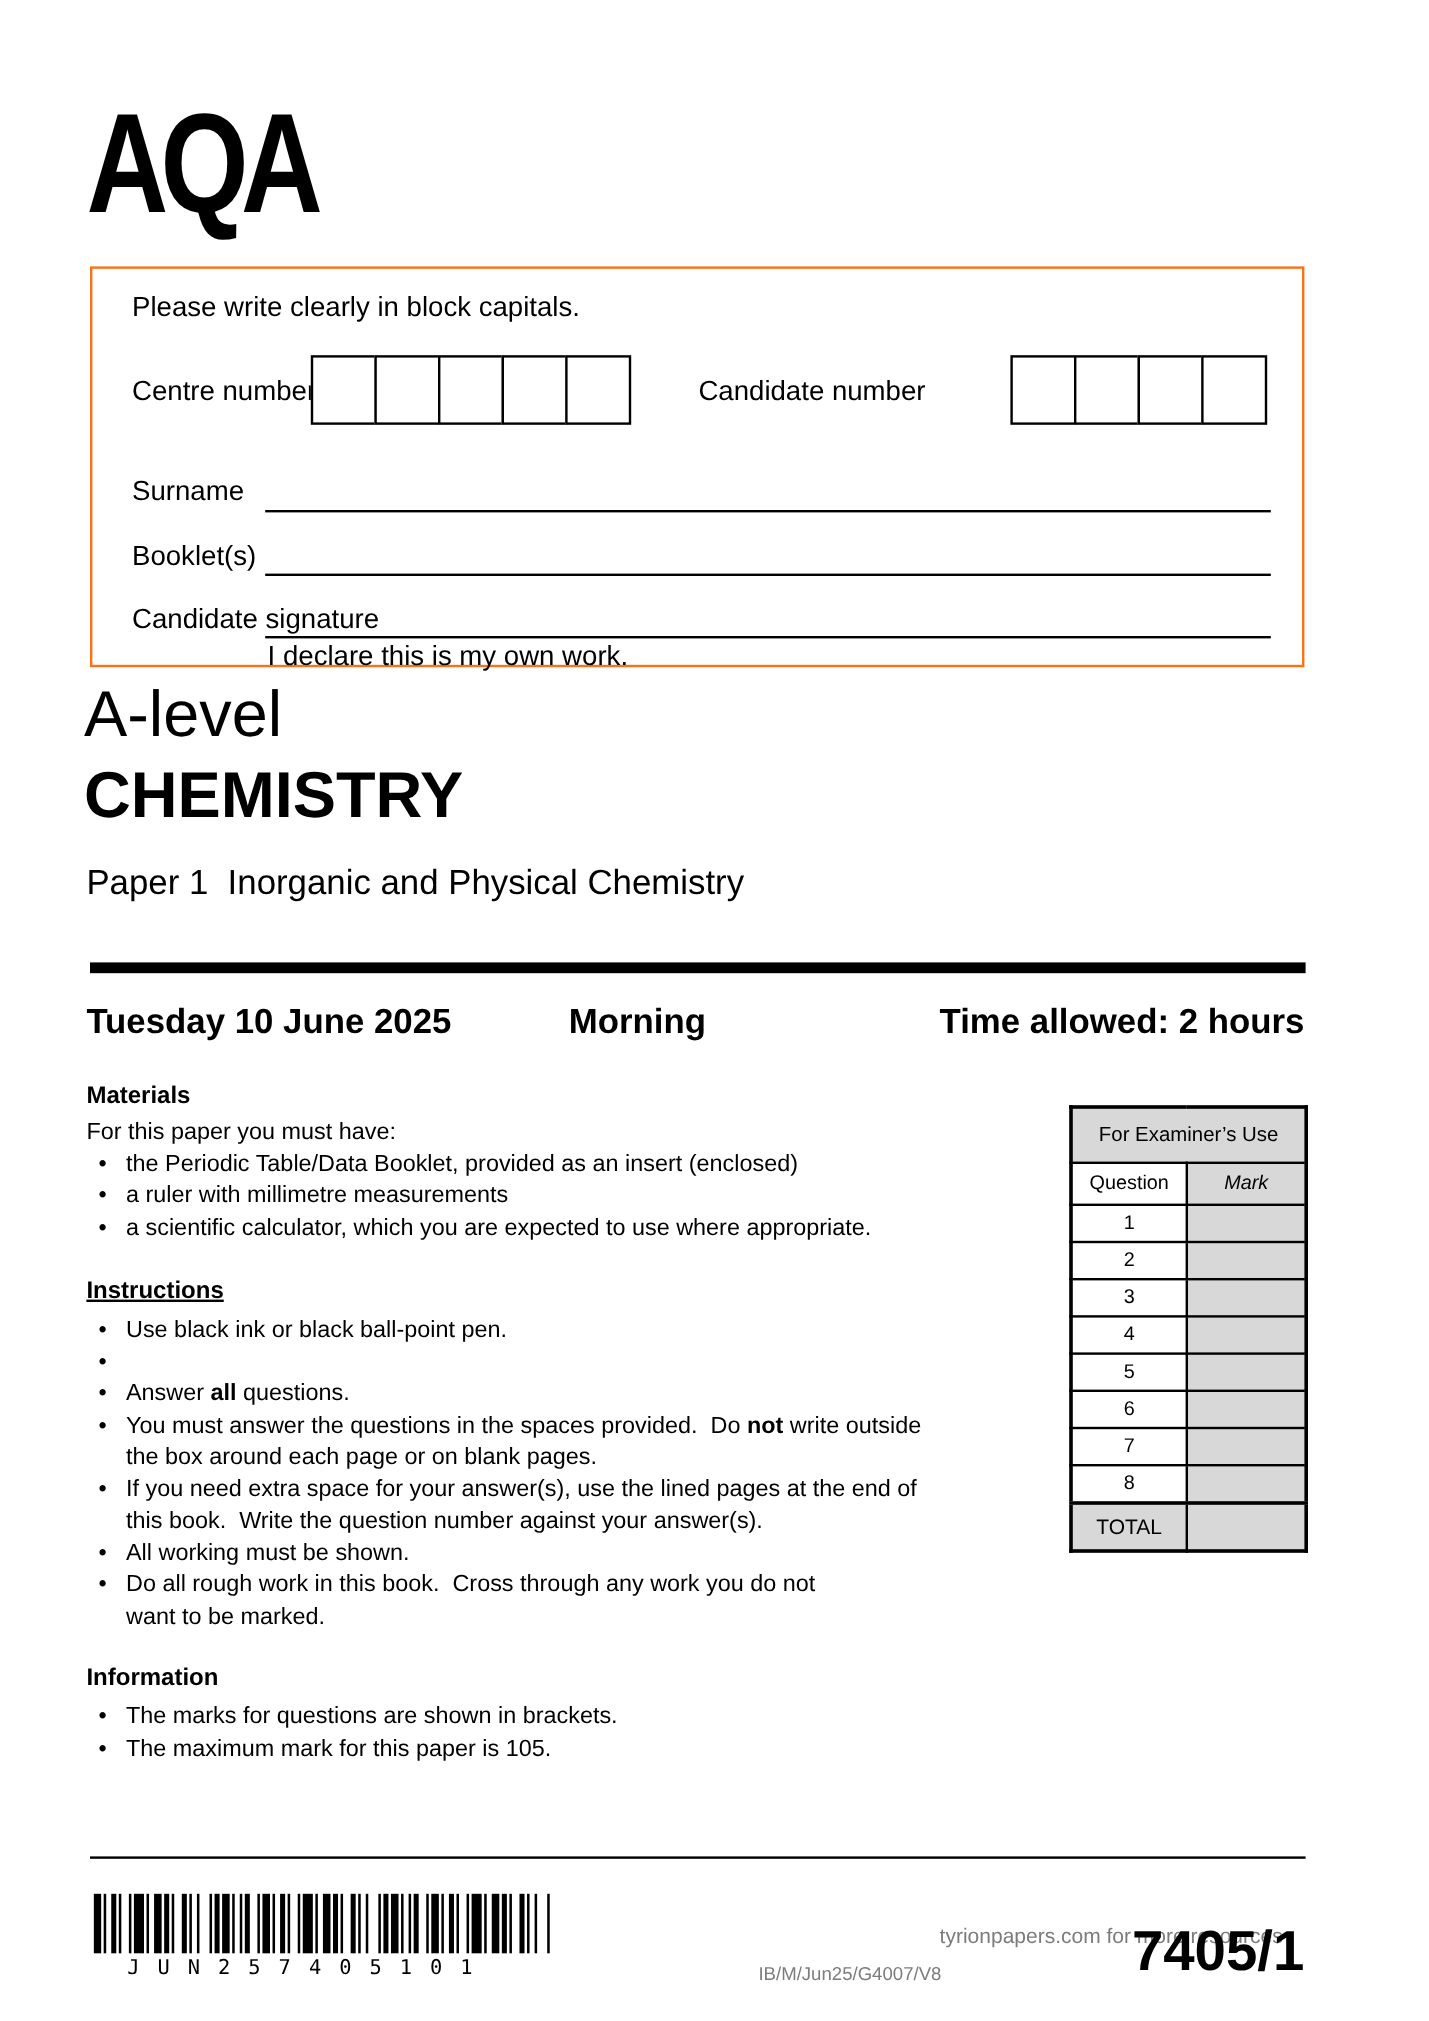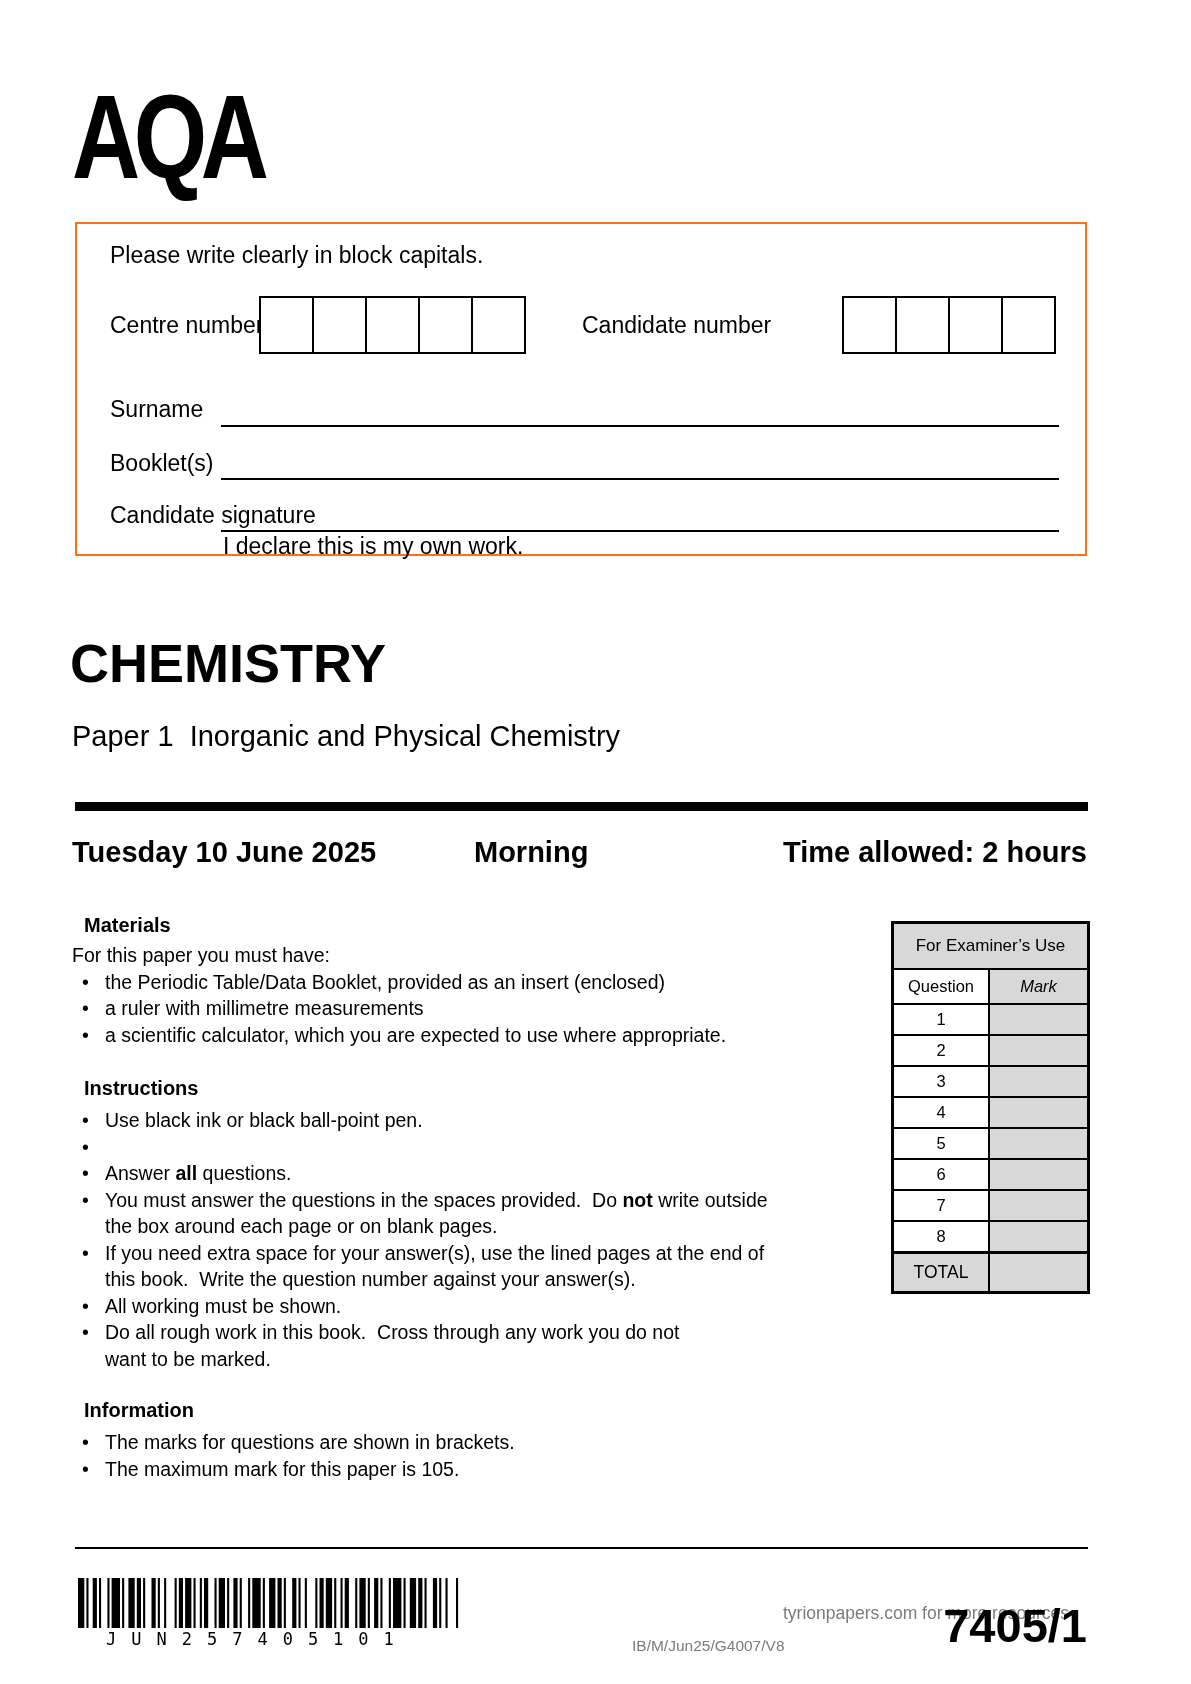--- a/index.html
+++ b/index.html
@@ -35,23 +35,23 @@
   .paper-title{position:absolute;left:72px;top:720px;font-size:29px;white-space:pre;}
 
   .rule{position:absolute;left:75px;top:802px;width:1013px;height:9px;background:#000;}
 
   
   .session span{position:absolute;top:836px;font-size:29px;font-weight:600;}
   .s-date{left:72px;} .s-morning{left:474px;} .s-time{right:104px;}
 
   
   .left-col{position:absolute;left:72px;top:900px;width:762px;font-size:19.5px;line-height:26.5px;}
-  .left-col h3{font-size:20px;font-weight:700;margin:12px;line-height:26px;}
+  .left-col h3{font-size:20px;font-weight:700;margin:0;line-height:26px;}
   #materials-h{margin-bottom:4px;}
-  #instructions-h{margin-top:27px;margin-bottom:6px;}
+  #instructions-h{margin-top:27px;margin-bottom:6px;text-decoration:underline;}
   #information-h{margin-top:25px;margin-bottom:6px;}
   .intro{margin:0;}
   .left-col ul{list-style:none;margin:0;padding:0;}
   .left-col li{display:flex;}
   .blt{margin-left:10px;width:23px;flex:none;}
   .btx{white-space:pre-wrap;}
   .btx b{font-weight:700;}
 
   
   .examiner{position:absolute;left:891px;top:921px;border-collapse:collapse;
@@ -105,20 +105,21 @@
     <div class="wline" id="surname-line"></div>
 
     <span class="cb-abs" id="forename-label">Booklet(s)</span>
     <div class="wline" id="forename-line"></div>
 
     <span class="cb-abs" id="signature-label">Candidate signature</span>
     <div class="wline" id="signature-line"></div>
     <div class="cb-abs declaration">I declare this is my own work.</div>
   </div>
 
+  <div class="qual">A-level</div>
   <div class="subject">CHEMISTRY</div>
   <div class="paper-title">Paper 1  Inorganic and Physical Chemistry</div>
 
   <div class="rule"></div>
 
   <div class="session">
     <span class="s-date">Tuesday 10 June 2025</span>
     <span class="s-morning">Morning</span>
     <span class="s-time">Time allowed: 2 hours</span>
   </div>

